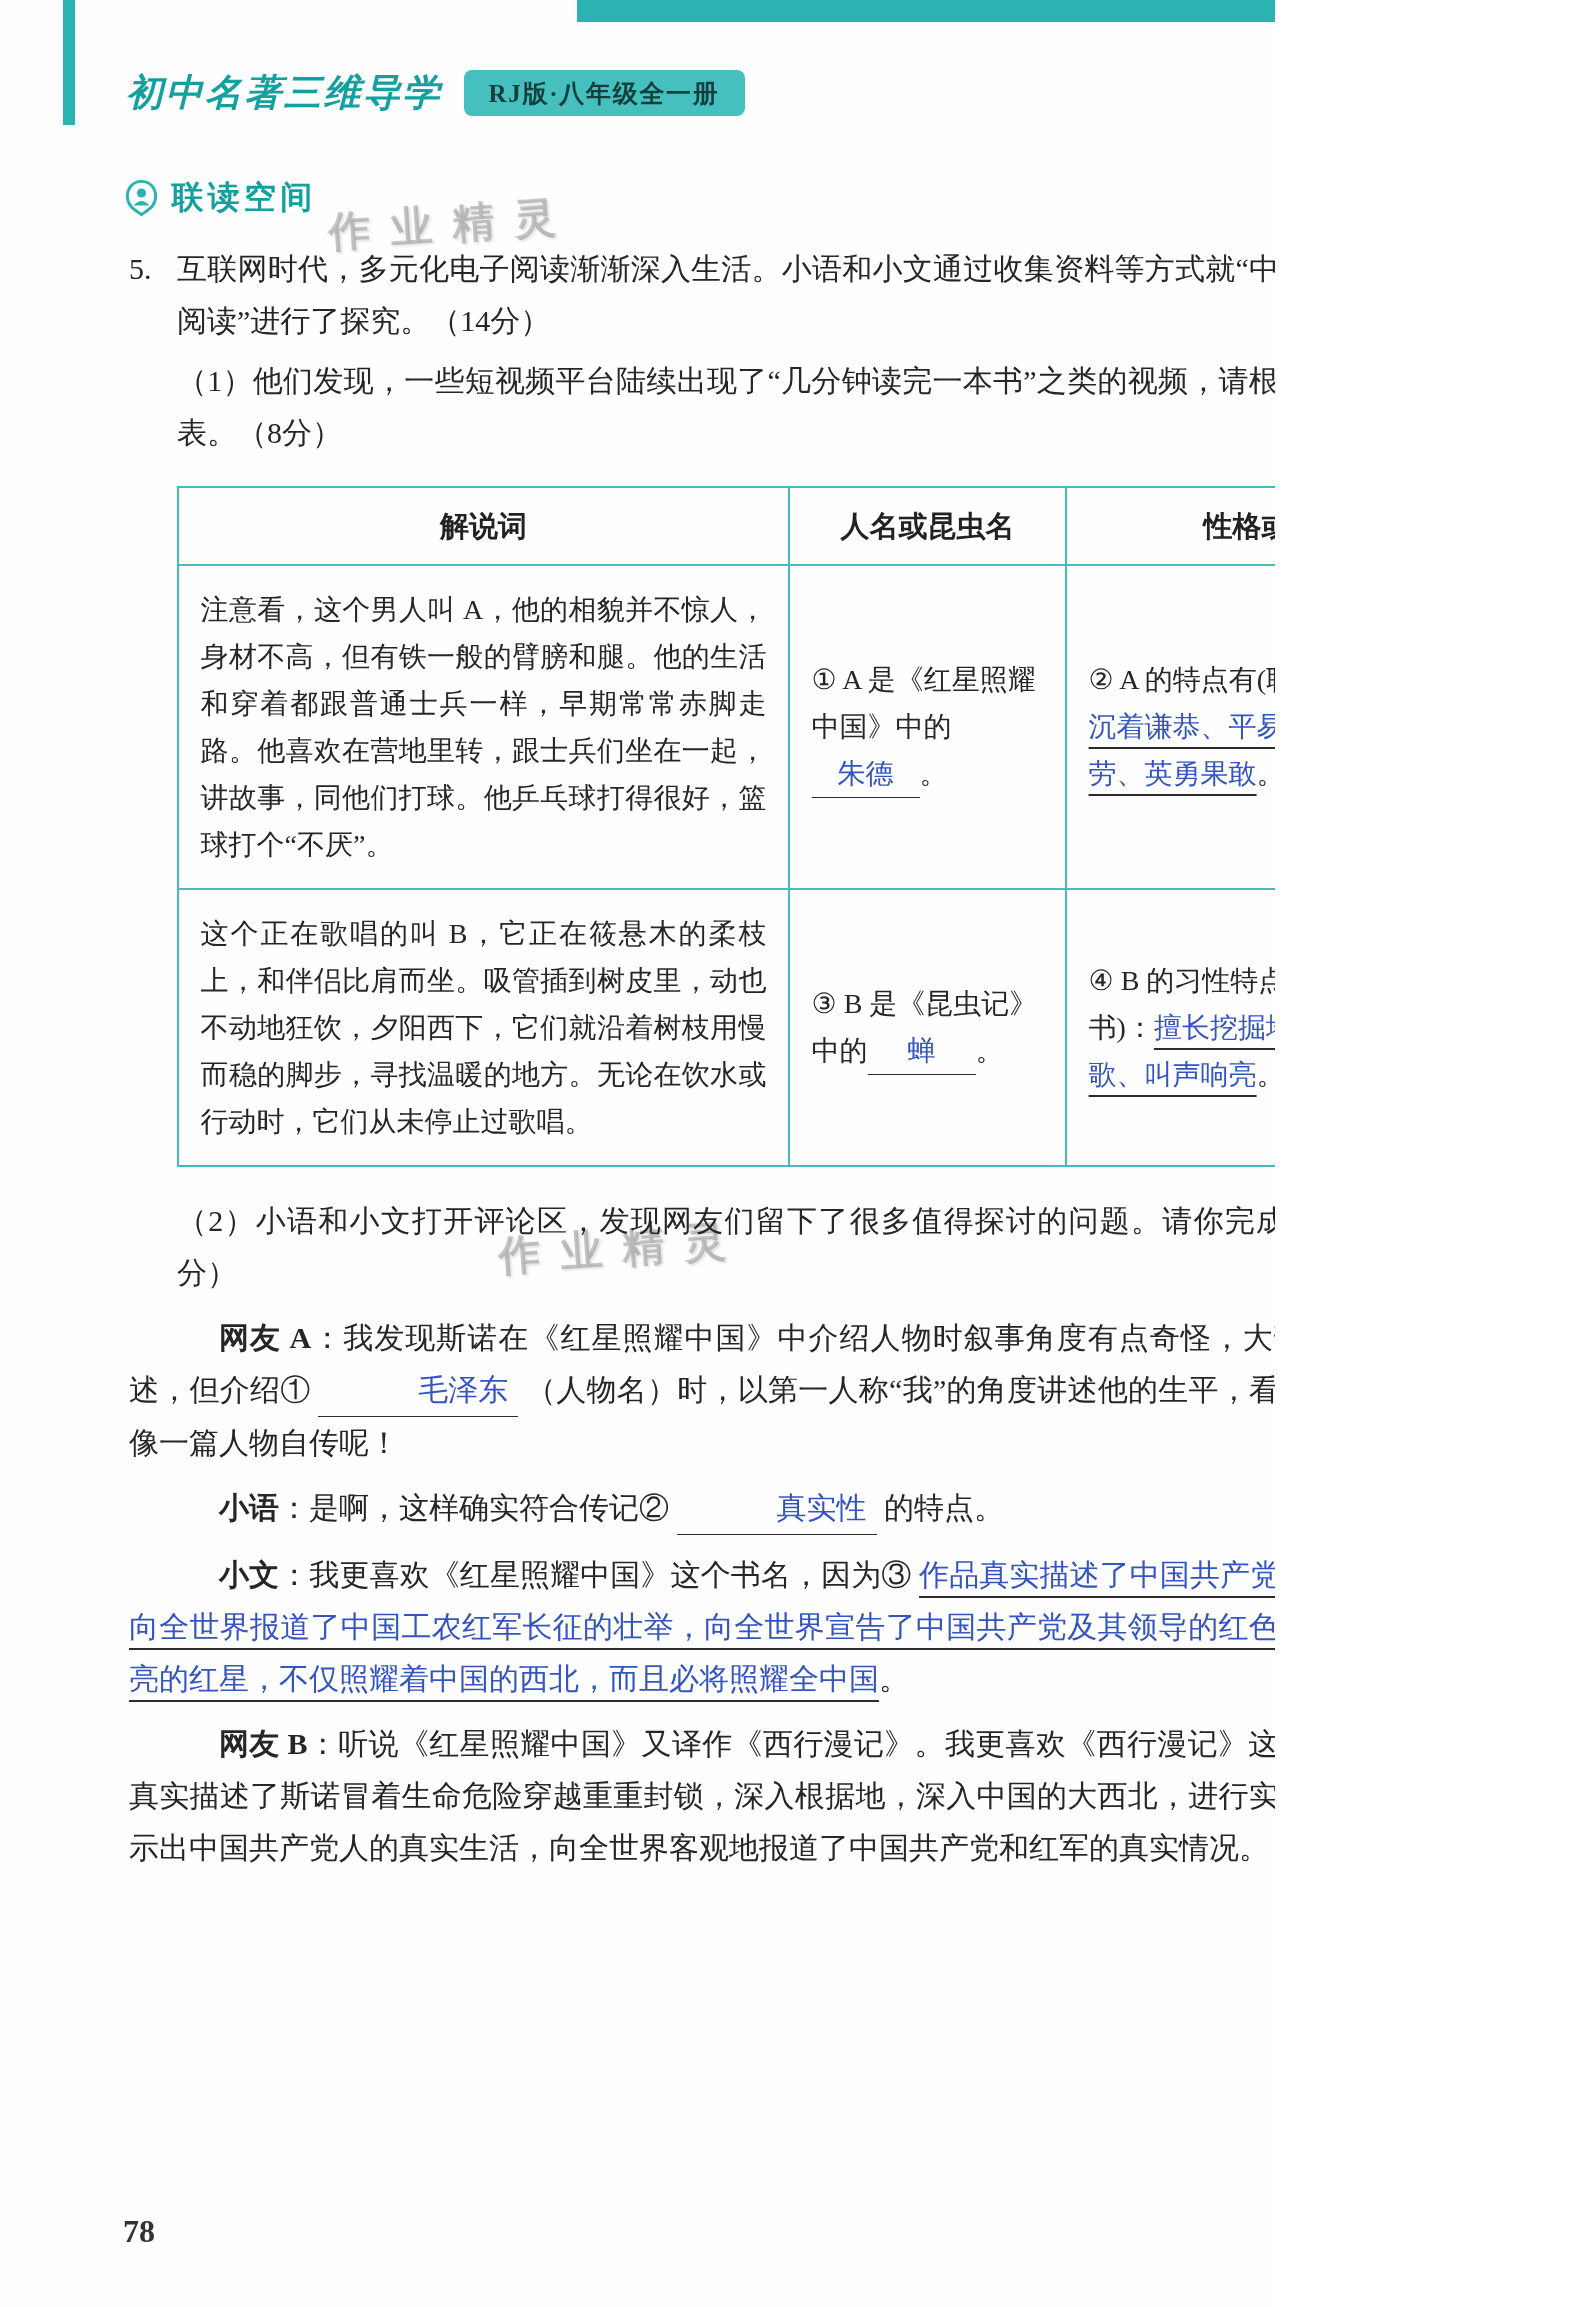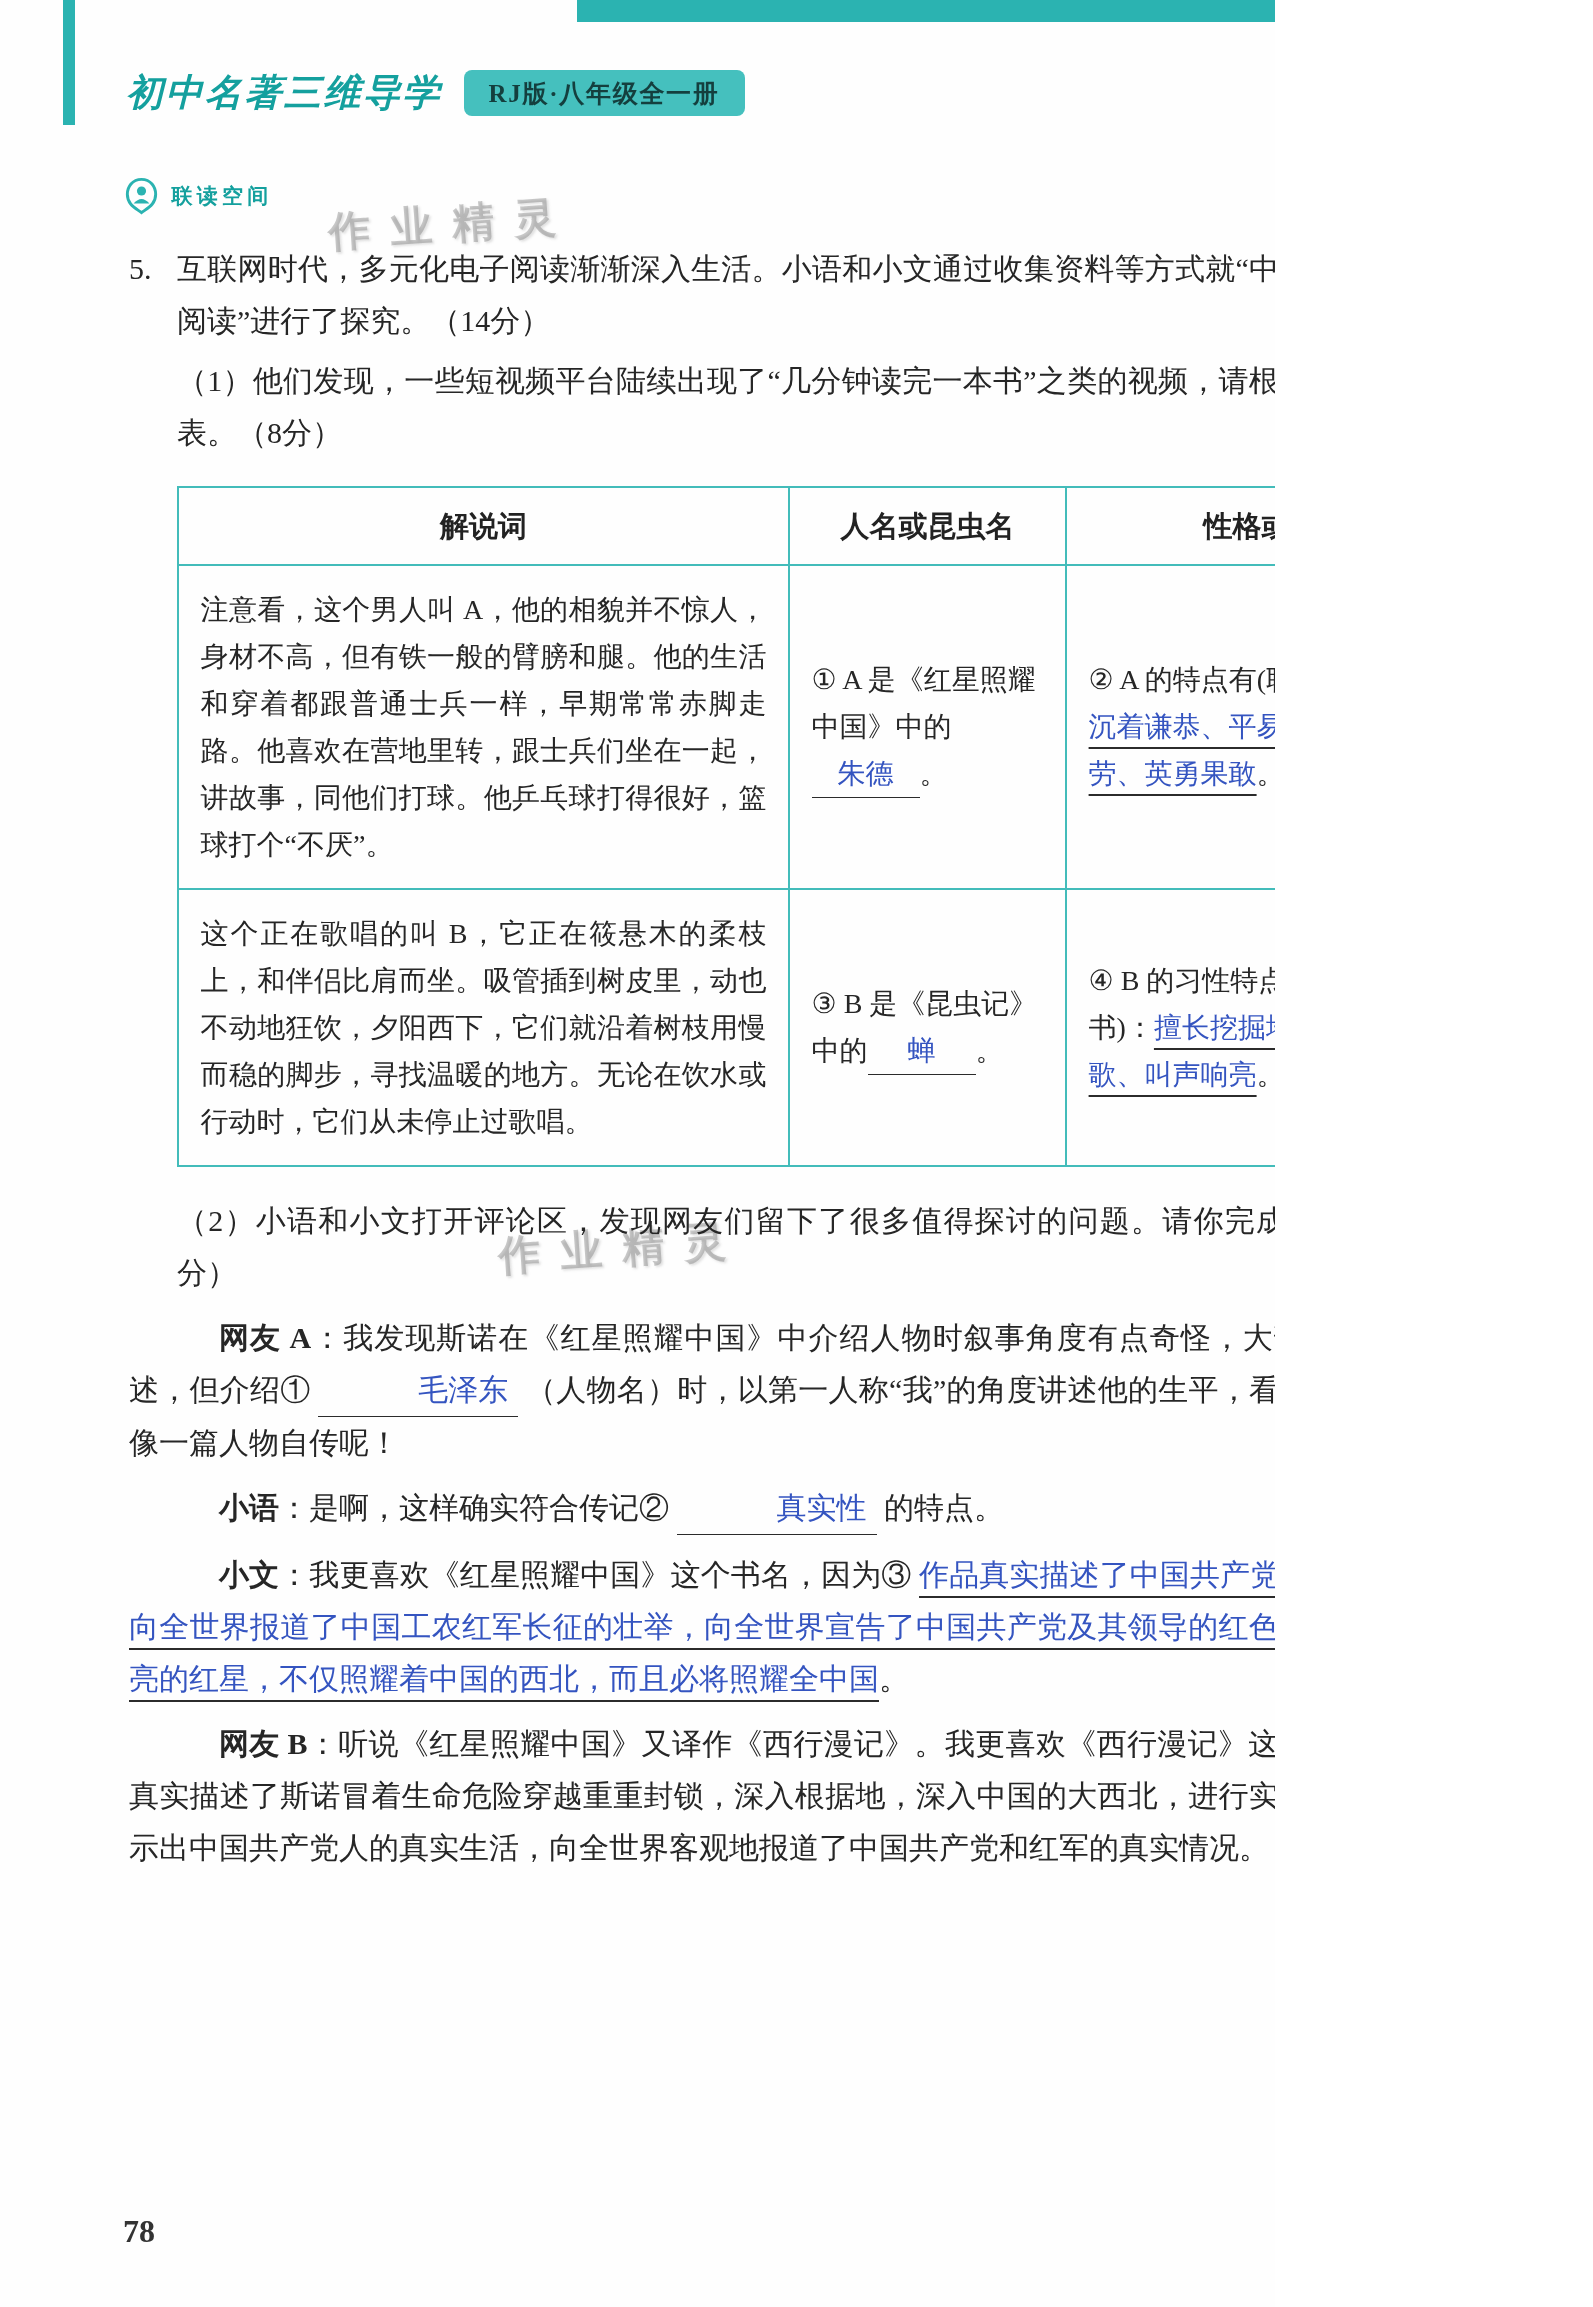--- a/index.html
+++ b/index.html
@@ -14,21 +14,21 @@
 
   
   .header { position:absolute; left:126px; top:68px; display:flex; align-items:center; gap:21.6px; }
   .book-title { font-size:37px; font-weight:bold; font-style:italic; color:#14a09e; letter-spacing:2.5px; }
   .edition-badge { background:#45c0be; color:#143f3e; font-size:25px; font-weight:bold;
     padding:6.6px 25px; border-radius:8px; letter-spacing:1.7px; white-space:nowrap; }
 
   
   .section-row { position:absolute; left:123px; top:176px; display:flex; align-items:center; gap:11.6px; }
   .section-icon svg { display:block; }
-  .section-label { font-size:21px; font-weight:bold; color:#14a09e; letter-spacing:4.2px; }
+  .section-label { font-size:32px; font-weight:bold; color:#14a09e; letter-spacing:4.2px; }
 
   
   .wm { position:absolute; font-size:42px; font-weight:bold; color:rgba(95,95,95,0.33);
     letter-spacing:20px; transform:rotate(-4deg); text-shadow:1.7px 1.7px 2.5px rgba(120,120,120,0.22);
     pointer-events:none; white-space:nowrap; }
   .wm1 { left:328px; top:196px; }
   .wm2 { left:498px; top:1220px; }
 
   
   .main { position:absolute; left:129px; top:243px; width:1392px; font-size:30px; line-height:52px; text-align:justify; }

